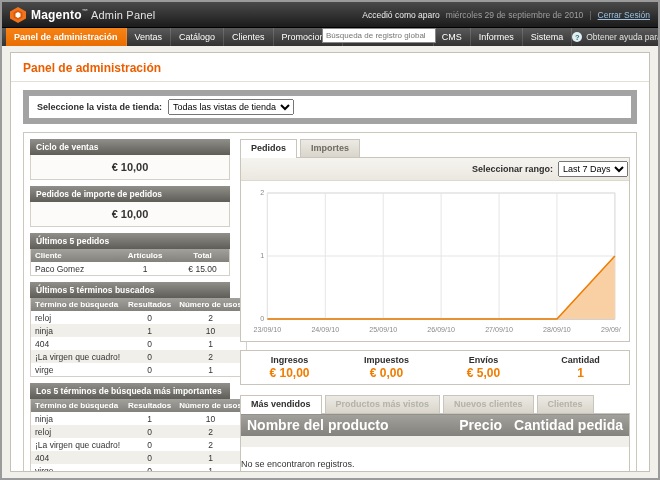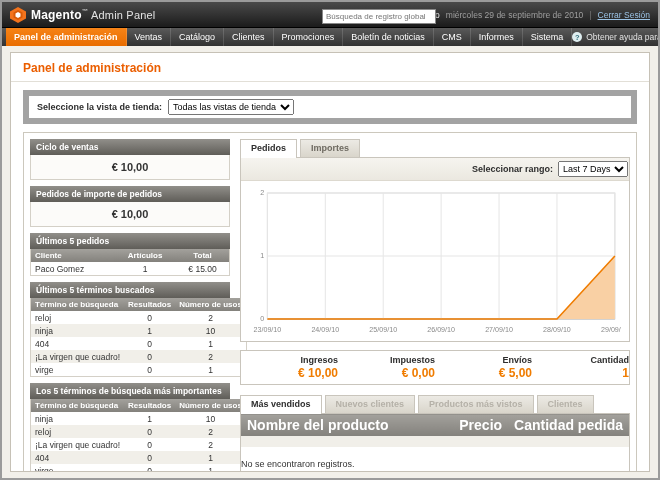--- a/index.html
+++ b/index.html
@@ -6,21 +6,21 @@
   html,body{width:660px;height:480px;}
   body{font-family:"Liberation Sans",sans-serif;background:#dcdcdc;}
   .frame{width:660px;height:480px;border:2px solid #9b9b9b;background:#f2f0ea;overflow:hidden;display:flex;flex-direction:column;}
 
   
   .topbar{height:26px;flex:none;background:linear-gradient(#4a4a4a,#1b1b1b);display:flex;align-items:center;padding:0 8px;position:relative;border-bottom:1px solid #000;}
   .logo{display:flex;align-items:center;gap:5px;cursor:pointer;}
   .logo-text{color:#fff;font-weight:bold;font-size:12px;letter-spacing:.2px;}
   .logo-mark{color:#ccc;font-size:6px;vertical-align:top;}
   .logo-sub{color:#e2e2e2;font-size:11px;margin-left:3px;font-weight:normal;}
-  .search-wrap{position:absolute;left:320px;top:3px;}
+  .search-wrap{position:absolute;left:320px;top:22px;}
   .search-wrap input{width:114px;height:15px;font-size:8px;font-family:inherit;border:1px solid #888;padding:0 3px;color:#555;background:#fff;}
   .userinfo{margin-left:auto;display:flex;align-items:center;gap:6px;font-size:8.5px;color:#ededed;}
   .userinfo .date{color:#9f9f9f;}
   .userinfo .sep{color:#777;}
   .logout{color:#9cc3e5;text-decoration:underline;cursor:pointer;}
 
   
   .navbar{height:18px;flex:none;background:linear-gradient(#5a5a5a,#323232);display:flex;align-items:stretch;padding-left:4px;}
   .nav-item{padding:0 8px;font-size:9px;color:#fff;display:flex;align-items:center;cursor:pointer;border-right:1px solid rgba(255,255,255,.14);white-space:nowrap;}
   .nav-item.active{background:linear-gradient(#f68317,#e96d00);font-weight:bold;}
@@ -55,21 +55,21 @@
   .tab.active{background:#fff;color:#2e2e2e;margin-bottom:-1px;}
   .tab.disabled{color:#b5b1a8;}
 
   .chart-panel{border:1px solid #c9c5bc;background:#fff;position:relative;z-index:1;}
   .range-row{display:flex;justify-content:flex-end;align-items:center;gap:5px;padding:3px 1px;background:linear-gradient(#f6f4ef,#ebe8e0);border-bottom:1px solid #ddd9cf;font-size:9px;color:#2e2e2e;}
   .range-row label{font-weight:bold;}
   .chart-wrap{padding:6px 8px 4px;}
   #chart{display:block;width:100%;height:150px;}
 
   .stats{border:1px solid #c9c5bc;margin-top:8px;display:flex;padding:4px 0;background:#fff;}
-  .stat{flex:1;text-align:right;}
+  .stat{flex:1;text-align:center;}
   .stat .lbl{font-size:9px;font-weight:bold;color:#2e2e2e;}
   .stat .val{font-size:12px;font-weight:bold;color:#f07c00;margin-top:1px;}
 
   .bottom-tabs{margin-top:10px;}
   .products table{width:100%;border-collapse:collapse;border:1px solid #c9c5bc;position:relative;z-index:1;}
   .products th{background:linear-gradient(#a3a19c,#83817c);color:#fff;font-size:14px;font-weight:bold;text-align:left;padding:3px 6px;white-space:nowrap;}
   .products .stripe td{height:11px;background:#f1efe9;}
   .products .empty td{text-align:left;font-size:9px;color:#333;padding:12px 0 22px;background:#fff;}
 </style>
 </head>
@@ -288,22 +288,22 @@
                 <div class="val">€ 5,00</div>
               </div>
               <div class="stat">
                 <div class="lbl">Cantidad</div>
                 <div class="val">1</div>
               </div>
             </div>
 
           <div class="tabs bottom-tabs" id="bottom-tabs">
               <div class="tab active">Más vendidos</div>
+              <div class="tab disabled">Productos más vistos</div>
               <div class="tab disabled">Nuevos clientes</div>
-              <div class="tab disabled">Productos más vistos</div>
               <div class="tab disabled">Clientes</div>
             </div>
           <div class="products">
             <table>
               <thead>
                   <tr id="products-head">
                     <th style="width: 55%;">Nombre del producto</th>
                     <th>Precio</th>
                     <th>Cantidad pedida</th>
                   </tr>

